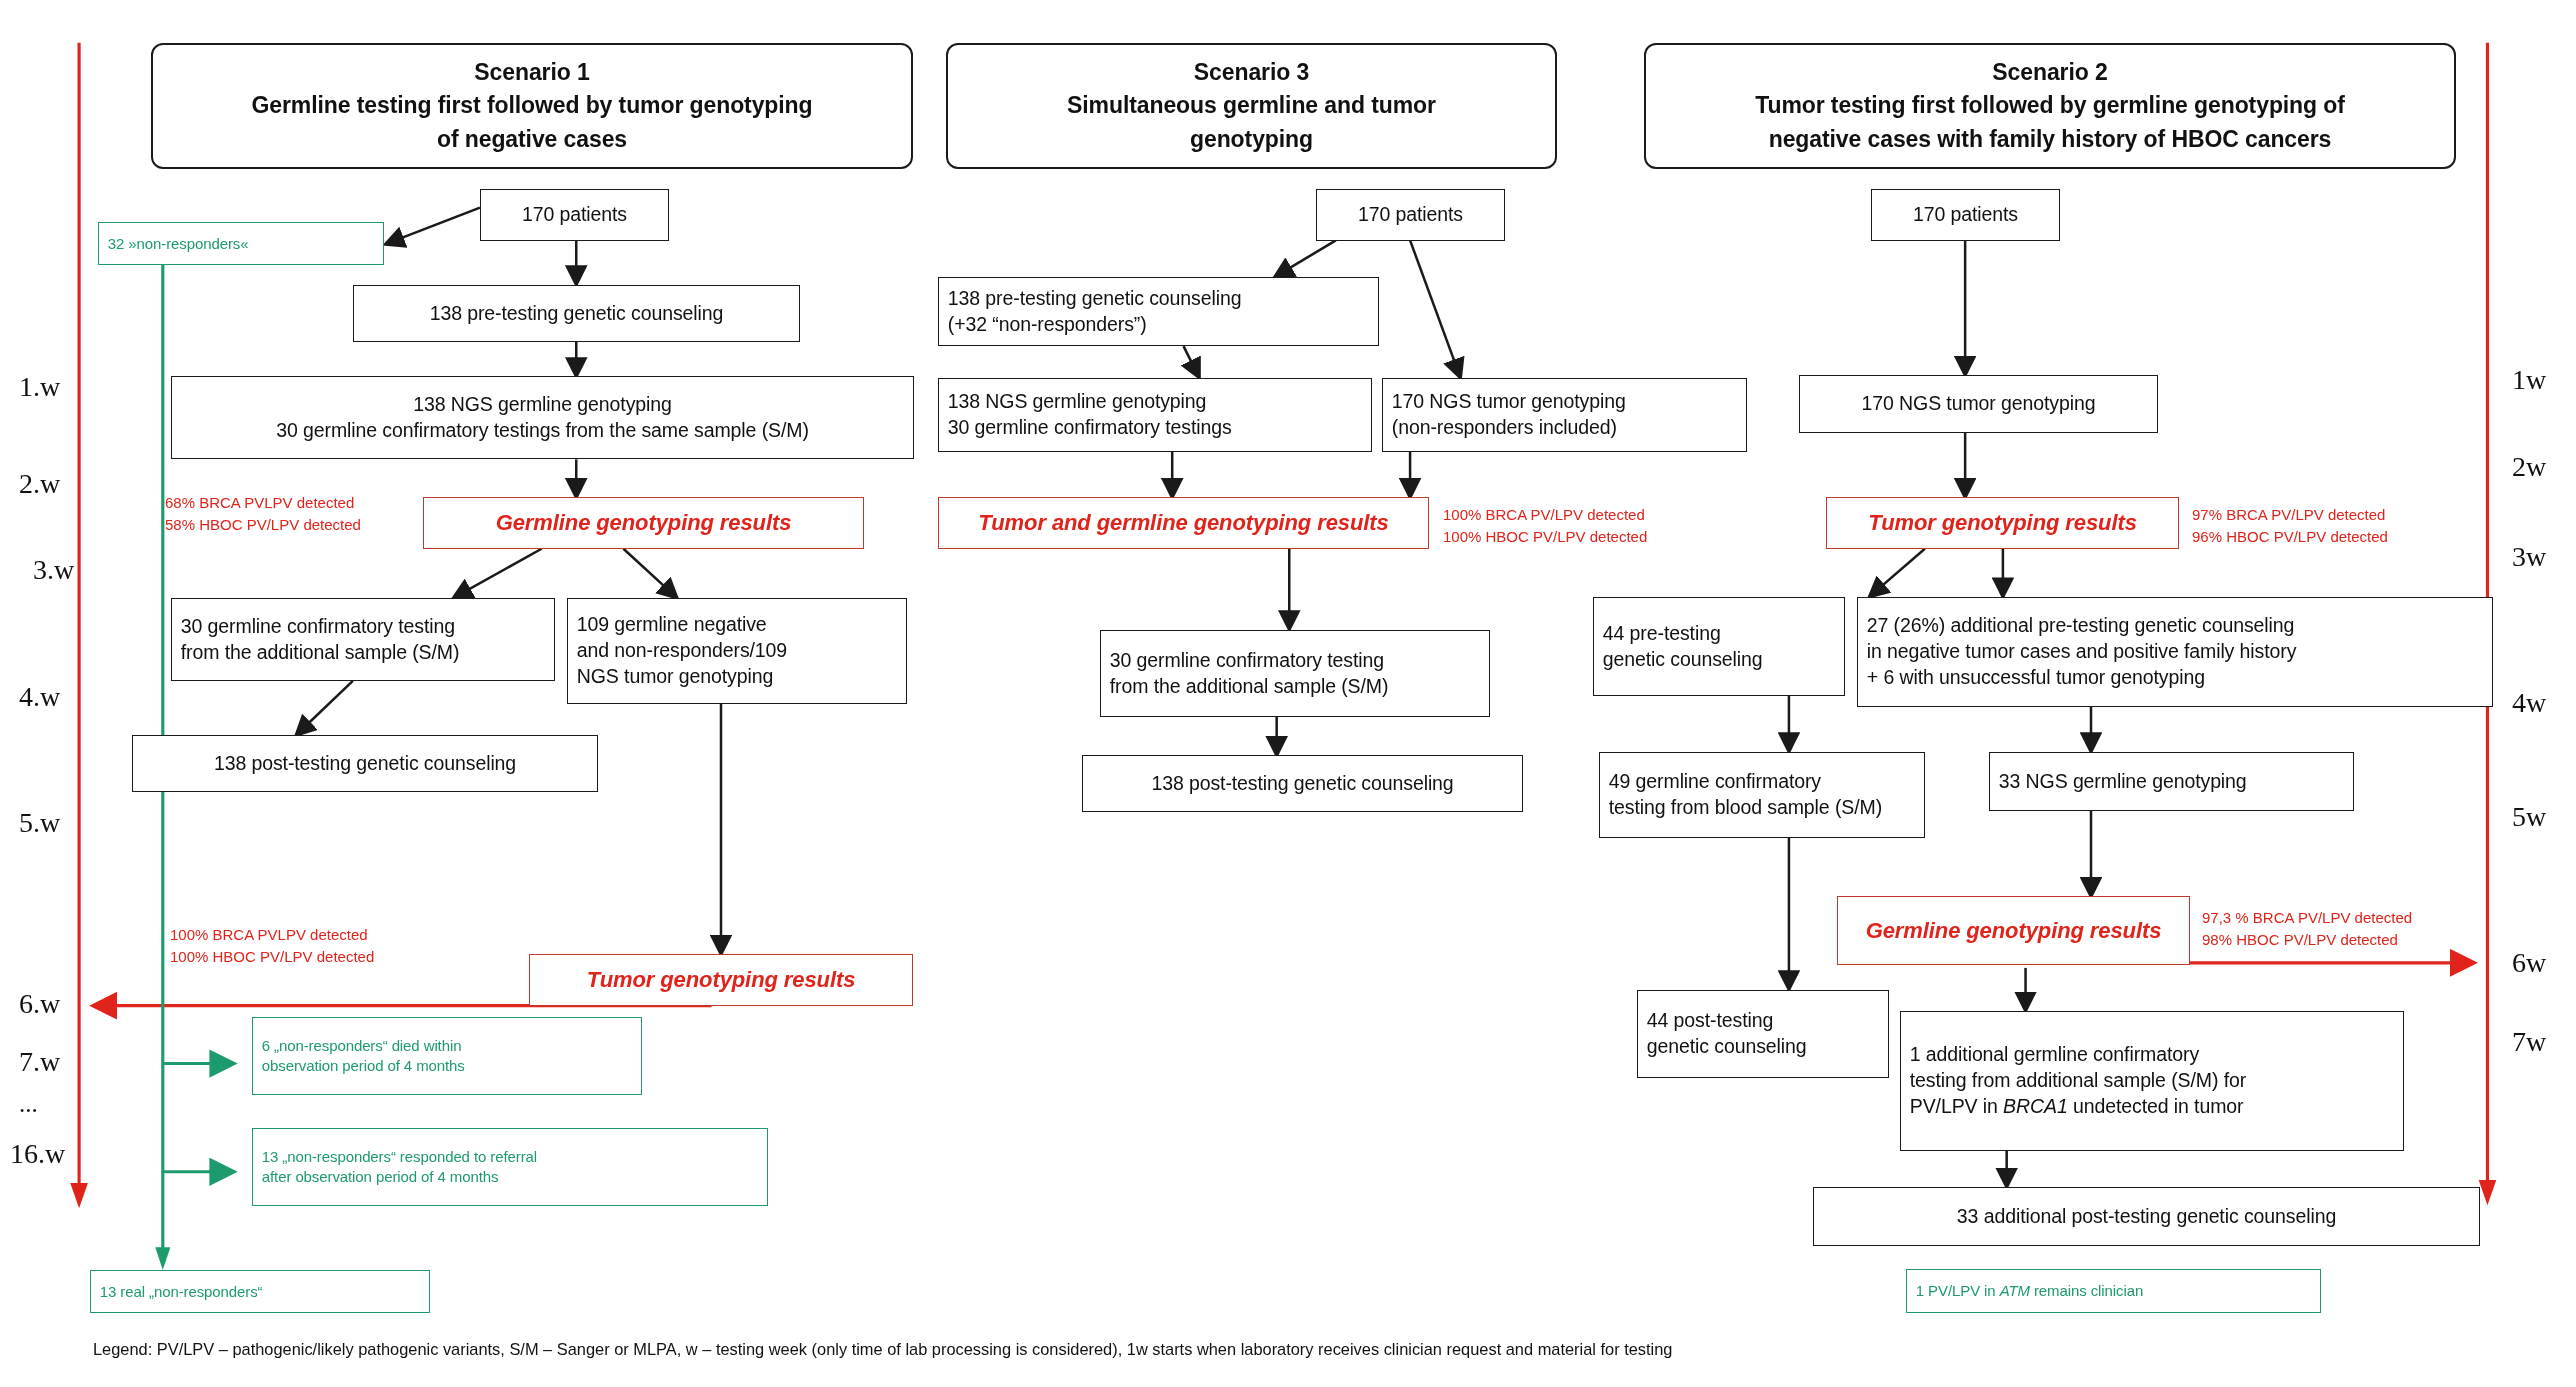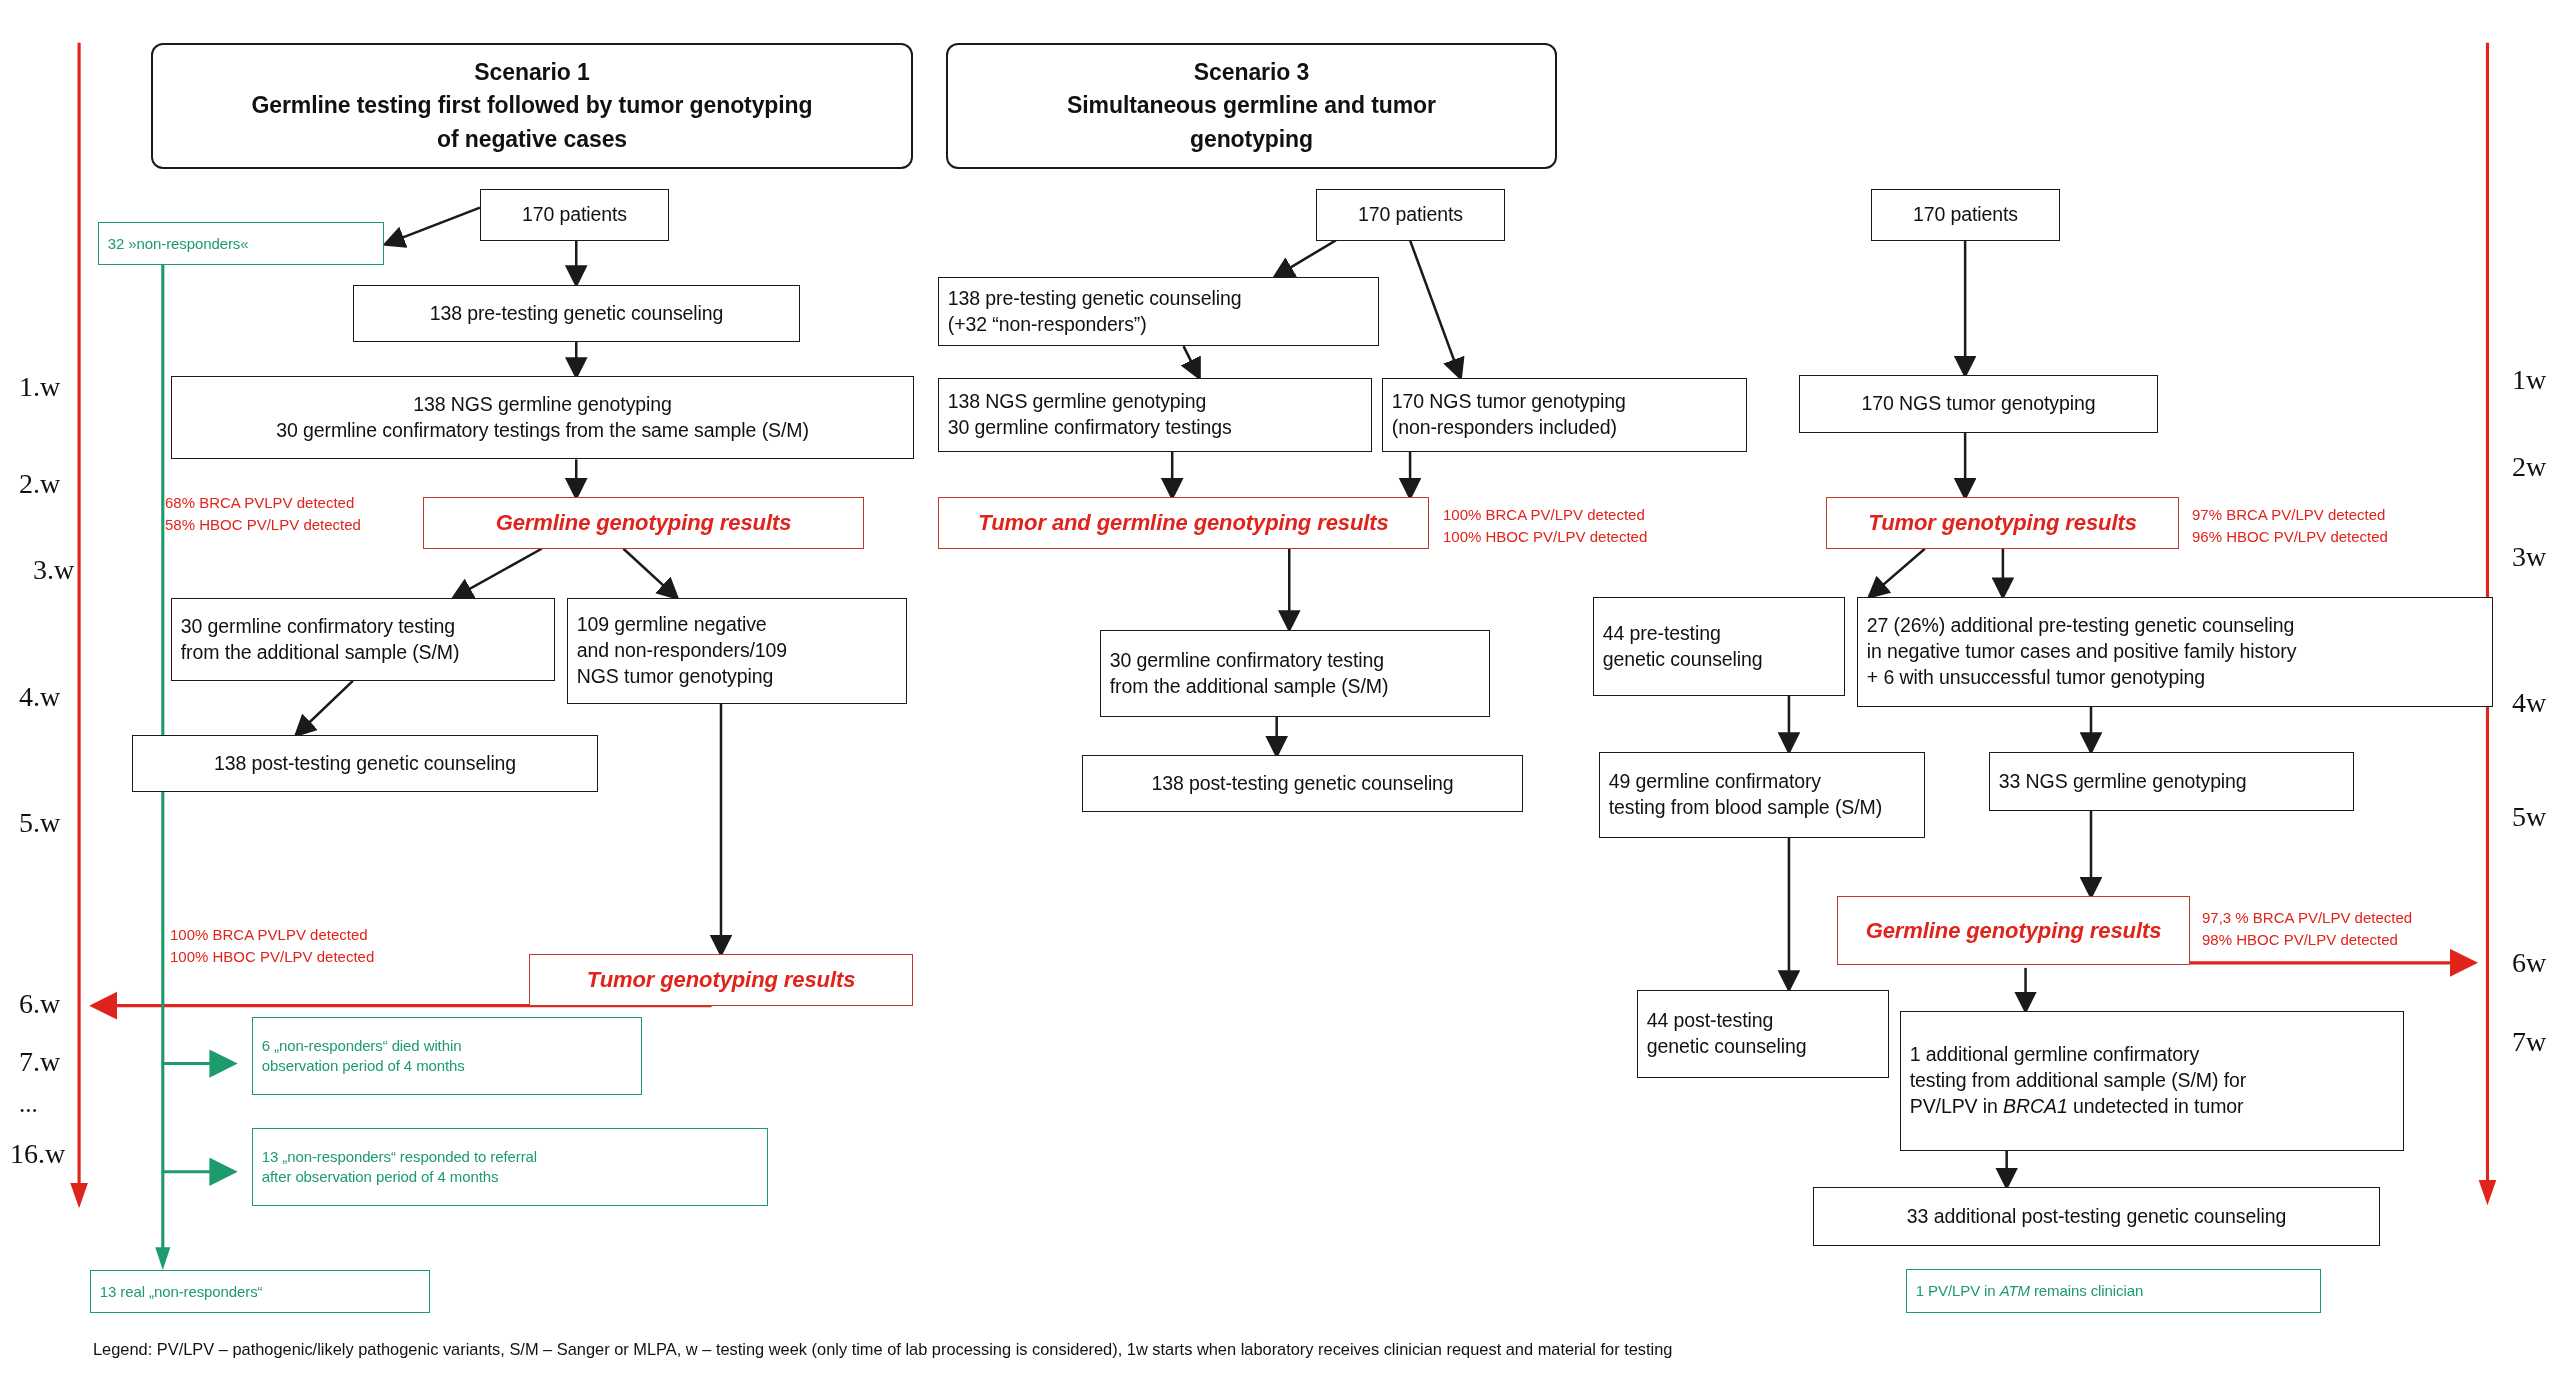--- a/index.html
+++ b/index.html
@@ -286,20 +286,25 @@
 
   <div class="box left" style="left:1100px;top:630px;width:390px;height:87px;">
     <div>30 germline confirmatory testing</div>
     <div>from the additional sample (S/M)</div>
   </div>
 
   <div class="box center" style="left:1082px;top:755px;width:441px;height:57px;">
     <div>138 post-testing genetic counseling</div>
   </div>
 
+  <div class="box title center" style="left:1644px;top:43px;width:812px;height:126px;">
+    <div>Scenario 2</div>
+    <div>Tumor testing first followed by germline genotyping of</div>
+    <div>negative cases with family history of HBOC cancers</div>
+  </div>
 
   <div class="box center" style="left:1871px;top:189px;width:189px;height:52px;">
     <div>170 patients</div>
   </div>
 
   <div class="box center" style="left:1799px;top:375px;width:359px;height:58px;">
     <div>170 NGS  tumor genotyping</div>
   </div>
 
   <div class="box red center" style="left:1826px;top:497px;width:353px;height:52px;">
@@ -346,21 +351,21 @@
   </div>
 
   <div class="box left" style="left:1900px;top:1011px;width:504px;height:140px;">
     <div>1 additional germline confirmatory</div>
     <div>testing from additional sample (S/M) for</div>
     <div>
       <span>PV/LPV in </span><span class="ital">BRCA1</span><span>  undetected  in tumor</span>
     </div>
   </div>
 
-  <div class="box center" style="left:1813px;top:1187px;width:567px;height:59px;">
+  <div class="box center" style="left:1813px;top:1187px;width:667px;height:59px;">
     <div>33 additional  post-testing genetic counseling</div>
   </div>
 
   <div class="box green left" style="left:1906px;top:1269px;width:415px;height:44px;">
     <div>
       <span>1 PV/LPV in </span><span class="ital">ATM</span><span>  remains clinician</span>
     </div>
   </div>
 
   <div class="legend" style="left:93px;top:1340px;">Legend:  PV/LPV – pathogenic/likely pathogenic variants, S/M – Sanger or MLPA, w –  testing week  (only time of lab processing is considered), 1w starts when laboratory receives clinician request and material for testing</div>

